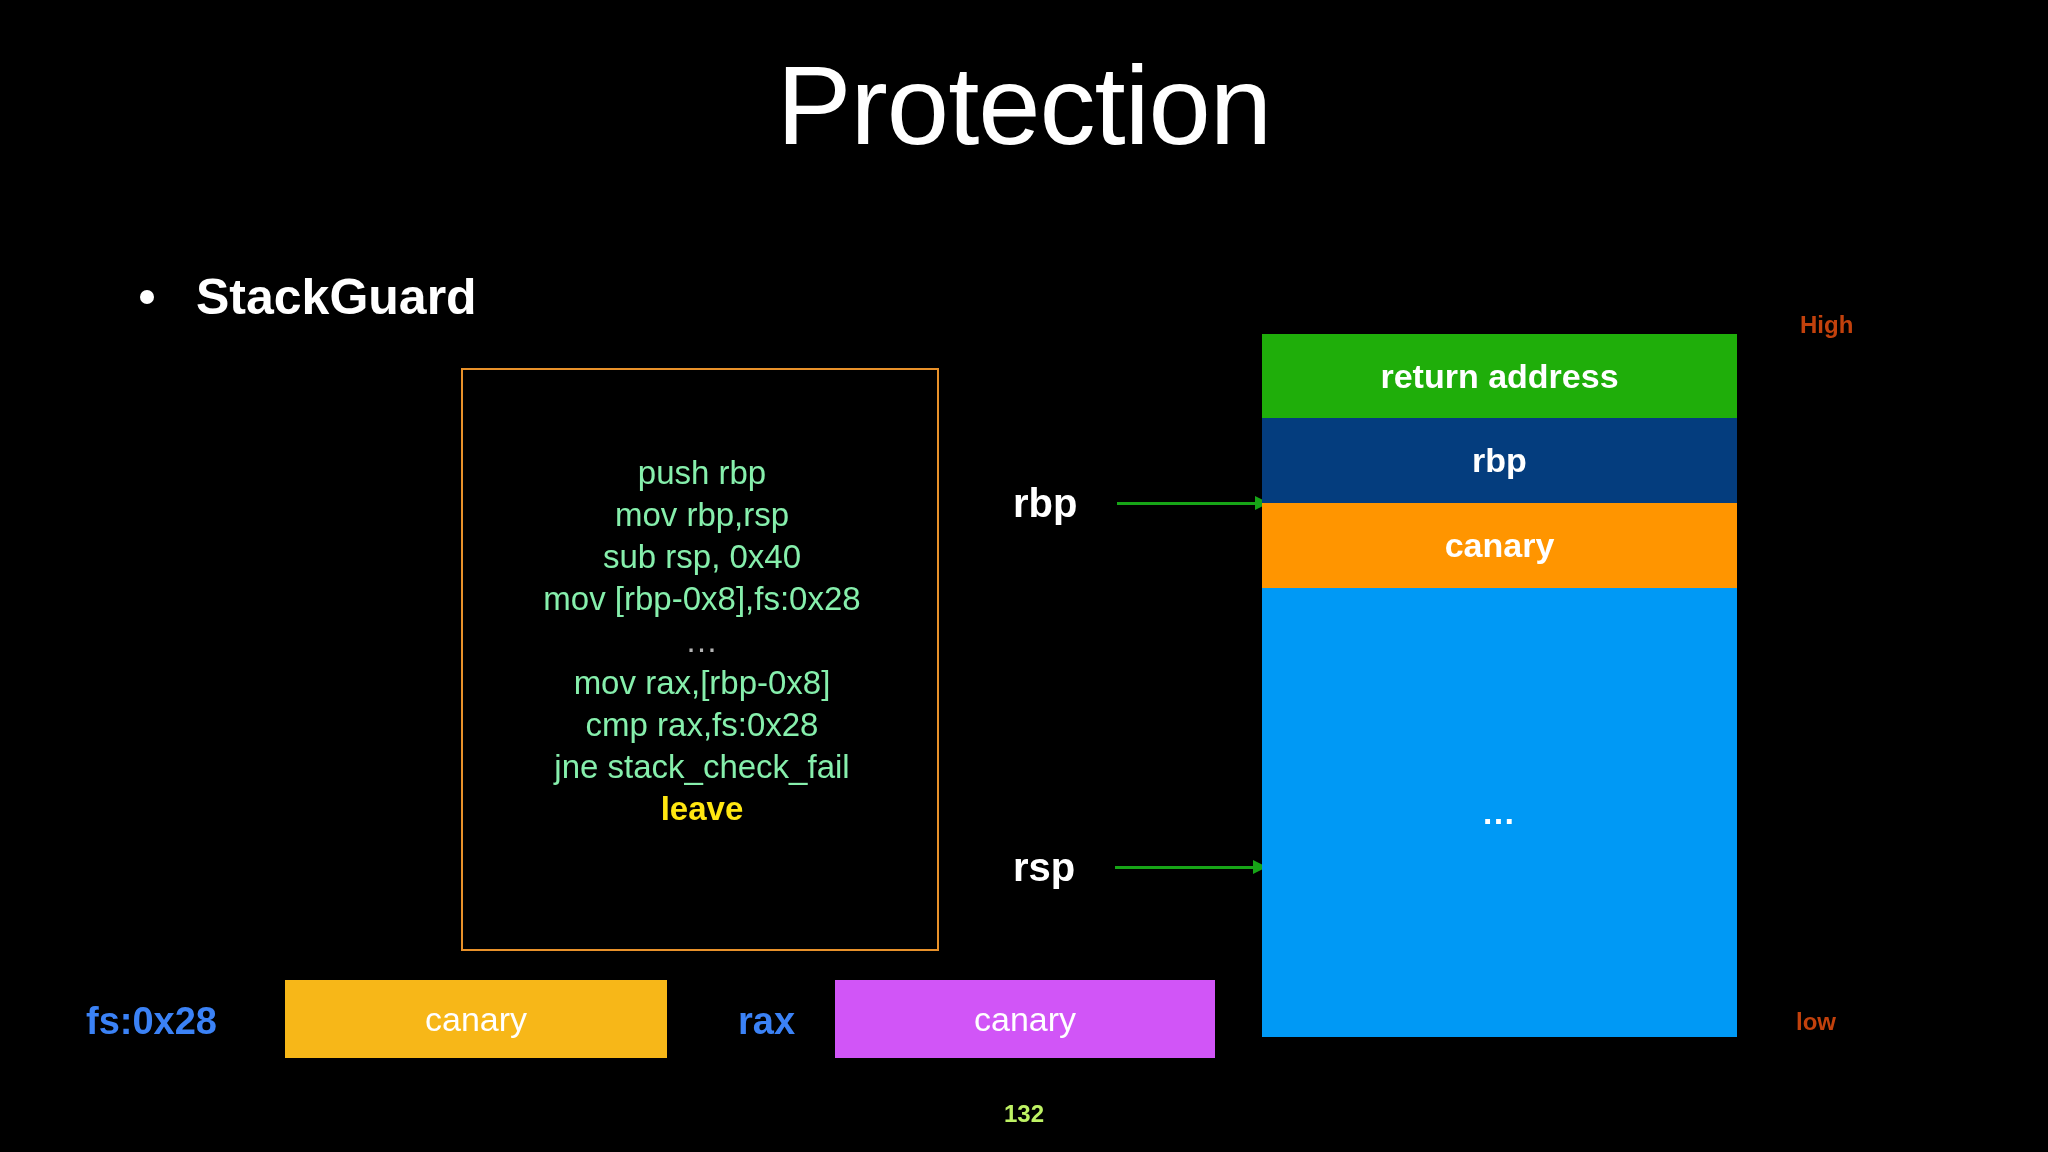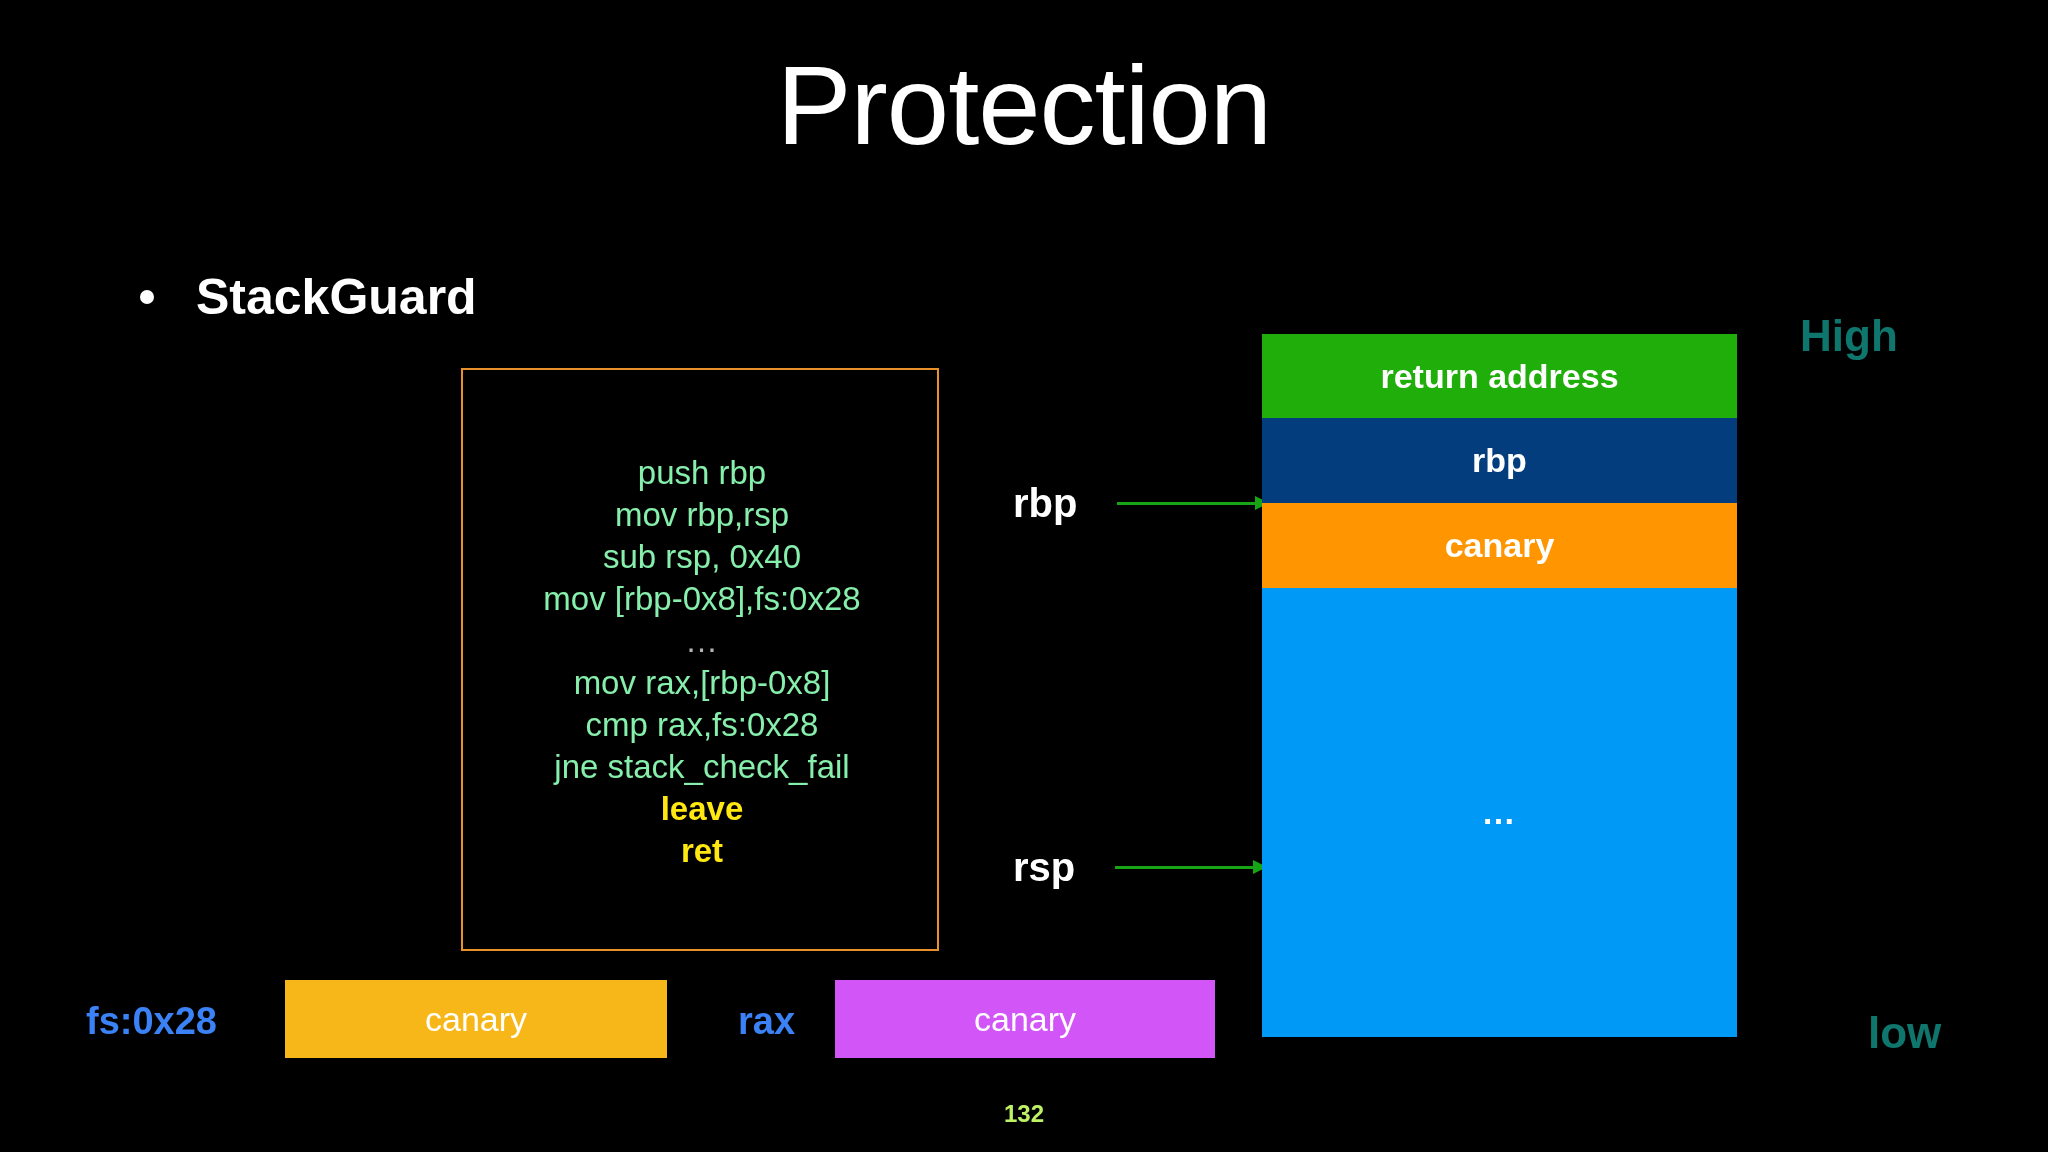--- a/index.html
+++ b/index.html
@@ -154,27 +154,27 @@
   #stack-top-line {
     position: absolute;
     left: 0; top: 0;
     width: 475px; height: 3px;
     background: #17b8c8;
   }
 
   
   .edge-label {
     position: absolute;
-    font-size: 44px;
-    font-weight: 700;
-    color: #0f766e;
+    font-size: 24px;
+    font-weight: 700;
+    color: #c2410c;
     white-space: nowrap;
   }
   #label-high { left: 1800px; top: 311px; }
-  #label-low  { left: 1868px; top: 1008px; text-align: center; }
+  #label-low  { left: 1796px; top: 1008px; text-align: center; }
 
   
   #bottom-row {
     position: absolute;
     left: 0;
     top: 980px;
     width: 1262px;
     height: 100px;
   }
   .reg-label {
@@ -231,21 +231,20 @@
   <div id="code-lines">
     <div class="code-line">push rbp</div>
     <div class="code-line">mov rbp,rsp</div>
     <div class="code-line">sub rsp, 0x40</div>
     <div class="code-line">mov [rbp-0x8],fs:0x28</div>
     <div class="code-line ellipsis">…</div>
     <div class="code-line">mov rax,[rbp-0x8]</div>
     <div class="code-line">cmp rax,fs:0x28</div>
     <div class="code-line">jne stack_check_fail</div>
     <div class="code-line hl">leave</div>
-    <div class="code-line hl">ret</div>
   </div>
 </div>
 
 <div class="ptr" id="ptr-rbp">
   <div class="ptr-label">rbp</div>
   <div class="ptr-arrow"></div>
 </div>
 <div class="ptr" id="ptr-rsp">
   <div class="ptr-label">rsp</div>
   <div class="ptr-arrow"></div>

